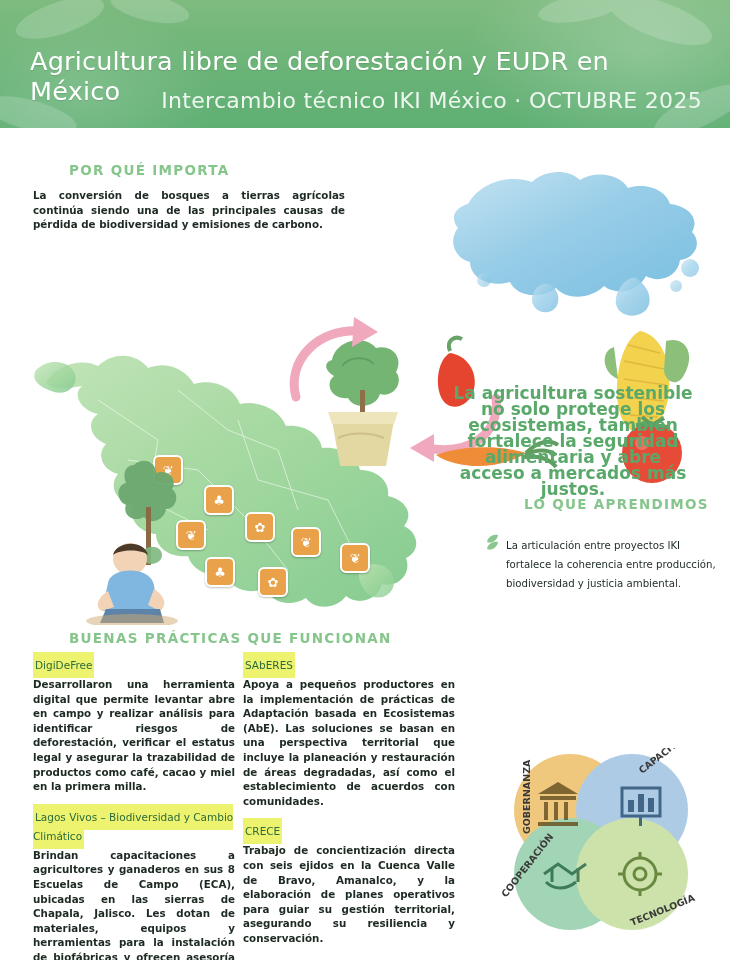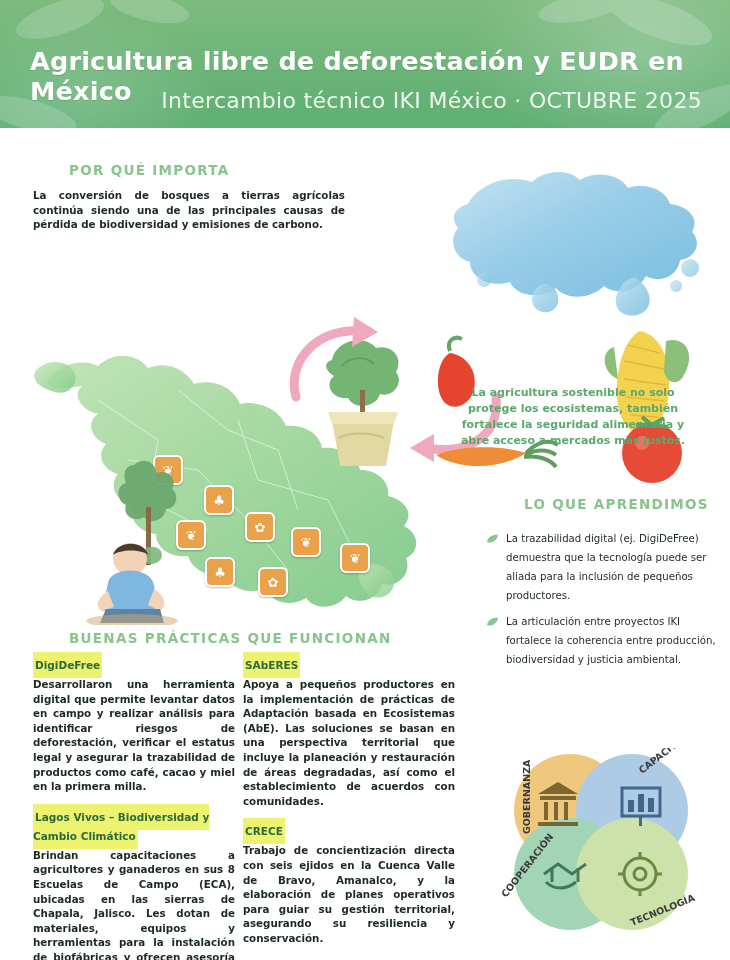--- a/index.html
+++ b/index.html
@@ -21,21 +21,21 @@
   .header .leafwash{
     position:absolute;right:-40px;top:-30px;width:320px;height:200px;
     background:radial-gradient(ellipse at 60% 40%, rgba(255,255,255,.22), rgba(255,255,255,0) 65%);
   }
   .header .leafwash2{
     position:absolute;left:-60px;bottom:-60px;width:280px;height:180px;
     background:radial-gradient(ellipse at 50% 50%, rgba(255,255,255,.16), rgba(255,255,255,0) 70%);
   }
   .h-title{
     position:absolute;left:30px;top:46px;right:24px;
-    color:#ffffff;font-size:25.5px;font-weight:bold;letter-spacing:.2px;
+    color:#ffffff;font-size:25.5px;font-weight:normal;letter-spacing:.2px;
     text-shadow:0 1px 1px rgba(0,0,0,.12);
   }
   .h-sub{
     position:absolute;right:28px;top:88px;
     color:#eef7ef;font-size:22px;font-weight:normal;letter-spacing:.3px;
   }
 
   
   .sec-h{
     color:#86c58b;font-size:13.5px;font-weight:bold;letter-spacing:1.3px;margin-left:36px;
@@ -73,41 +73,41 @@
   .plant{position:absolute;left:292px;top:320px;width:130px;height:160px;}
   .arrow-l{position:absolute;left:280px;top:305px;width:120px;height:110px;}
   .arrow-r{position:absolute;left:400px;top:378px;width:105px;height:90px;}
 
   
   .veg{position:absolute;left:430px;top:325px;width:290px;height:165px;}
 
   
   #quote{
     position:absolute;left:452px;top:385px;width:242px;
-    color:#5aa96b;font-size:11px;line-height:16px;font-weight:bold;
+    color:#5aa96b;font-size:17px;line-height:16px;font-weight:bold;
     text-align:center;
   }
 
   
   #lo-que-h{position:absolute;left:488px;top:496px;width:230px;}
   .learn-list{position:absolute;left:486px;top:527px;width:232px;}
   .learn-item{position:relative;padding-left:20px;margin-bottom:7px;}
   .learn-item .leaf{
     position:absolute;left:0;top:2px;width:13px;height:10px;
   }
   .learn-item .txt{font-size:10.2px;line-height:13.6px;color:#1d2a22;}
 
   
   #bp-h{position:absolute;left:33px;top:630px;width:400px;}
   .col-left{position:absolute;left:33px;top:654px;width:202px;}
   .col-right{position:absolute;left:243px;top:654px;width:212px;}
   .hl{
     display:inline;
     background:#eef36f;
-    color:#2b6b3a;font-weight:bold;font-size:10.5px;line-height:15px;
+    color:#2b6b3a;font-weight:normal;font-size:10.5px;line-height:15px;
     padding:7px 2px;
   }
   .block{margin-bottom:12px;}
   .block .b-txt{margin-top:4px;}
 
   
   .venn{position:absolute;left:492px;top:748px;width:215px;height:200px;}
 
   .wm{position:absolute;}
 </style>
@@ -304,38 +304,37 @@
   <div id="quote">La agricultura sostenible no solo protege los ecosistemas, también fortalece la seguridad alimentaria y abre acceso a mercados más justos.</div>
 
   <div id="lo-que-h" class="sec-h">LO QUE APRENDIMOS</div>
   <div class="learn-list">
     <div class="learn-item">
       <span class="leaf">
         <svg width="13" height="10" viewBox="0 0 13 10">
             <path d="M1 8 C2 2, 8 0, 12 1 C11 7, 5 10, 1 8 Z" fill="#8cc68f"></path>
           </svg>
       </span>
-      <span class="txt">La trazabilidad digital (ej. DigiDeFree) demuestra que la tecnología puede ser aliada para la inclusión de pequeños productores.</span>
     </div>
     <div class="learn-item">
       <span class="leaf">
         <svg width="13" height="10" viewBox="0 0 13 10">
             <path d="M1 8 C2 2, 8 0, 12 1 C11 7, 5 10, 1 8 Z" fill="#8cc68f"></path>
           </svg>
       </span>
       <span class="txt">La articulación entre proyectos IKI fortalece la coherencia entre producción, biodiversidad y justicia ambiental.</span>
     </div>
   </div>
 
   <div id="bp-h" class="sec-h">BUENAS PRÁCTICAS QUE FUNCIONAN</div>
 
   <div class="col-left">
     <div class="block">
       <span class="hl">DigiDeFree</span>
-      <div class="body-t b-txt">Desarrollaron una herramienta digital que permite levantar datos en campo y realizar análisis para identificar riesgos de deforestación, verificar el estatus legal y asegurar la trazabilidad de productos como café, cacao y miel en la primera milla.</div>
+      <div class="body-t b-txt">Desarrollaron una herramienta digital que permite levantar abre en campo y realizar análisis para identificar riesgos de deforestación, verificar el estatus legal y asegurar la trazabilidad de productos como café, cacao y miel en la primera milla.</div>
     </div>
     <div class="block">
       <span class="hl">Lagos Vivos – Biodiversidad y Cambio Climático</span>
       <div class="body-t b-txt">Brindan capacitaciones a agricultores y ganaderos en sus 8 Escuelas de Campo (ECA), ubicadas en las sierras de Chapala, Jalisco. Les dotan de materiales, equipos y herramientas para la instalación de biofábricas y ofrecen asesoría técnica en temas de interés.</div>
     </div>
   </div>
 
   <div class="col-right">
     <div class="block">
       <span class="hl">SAbERES</span>

